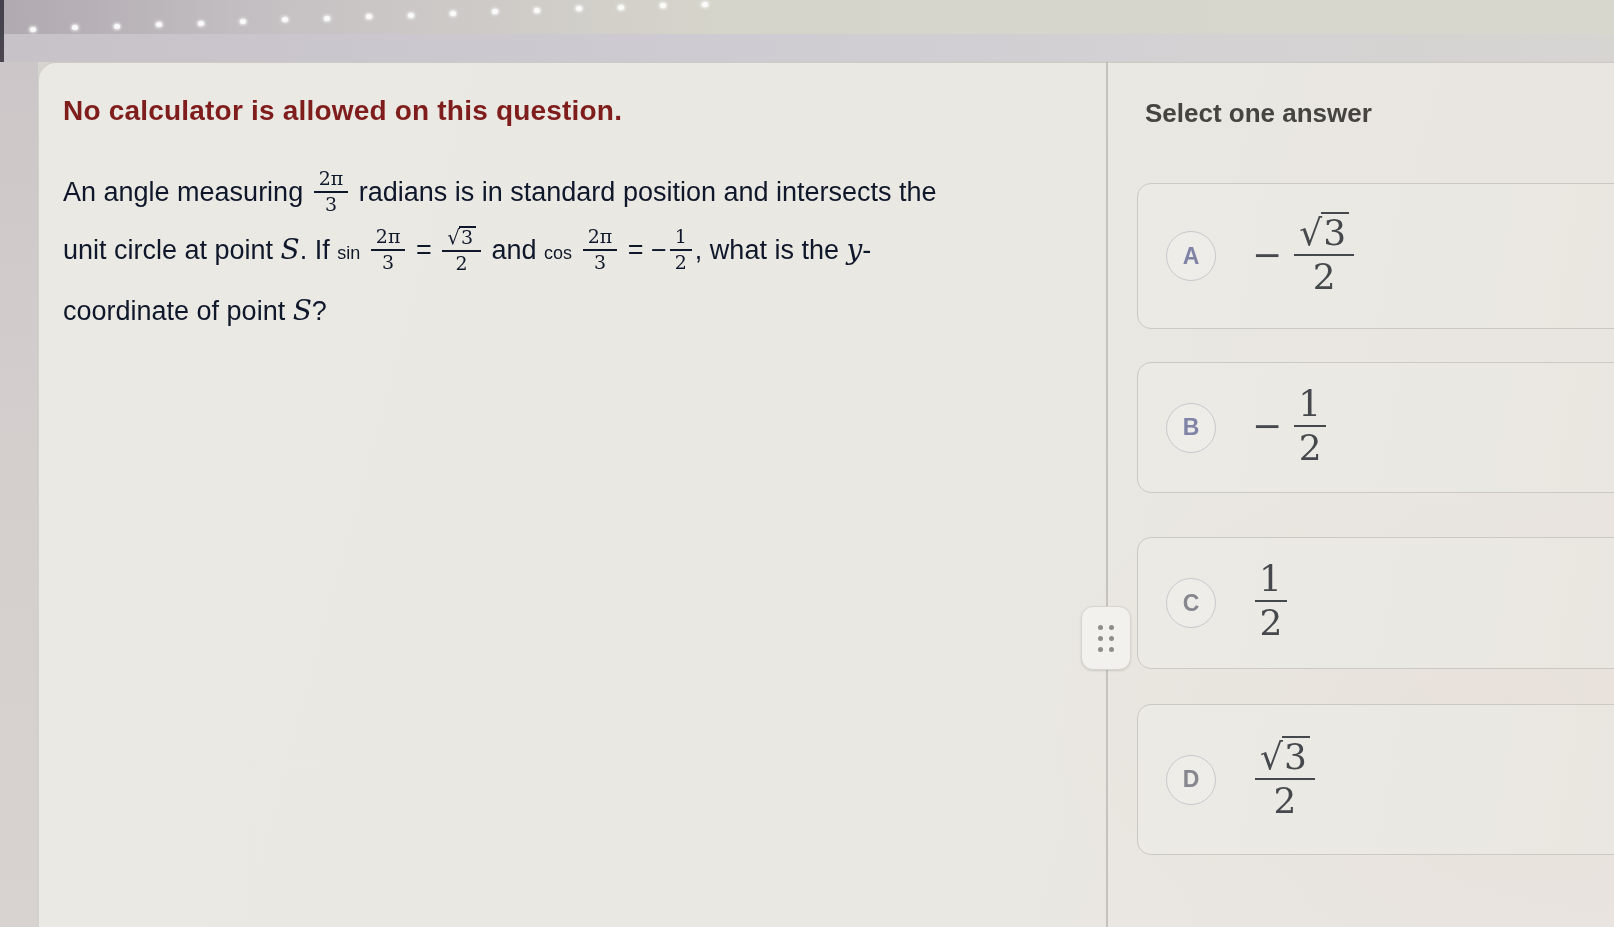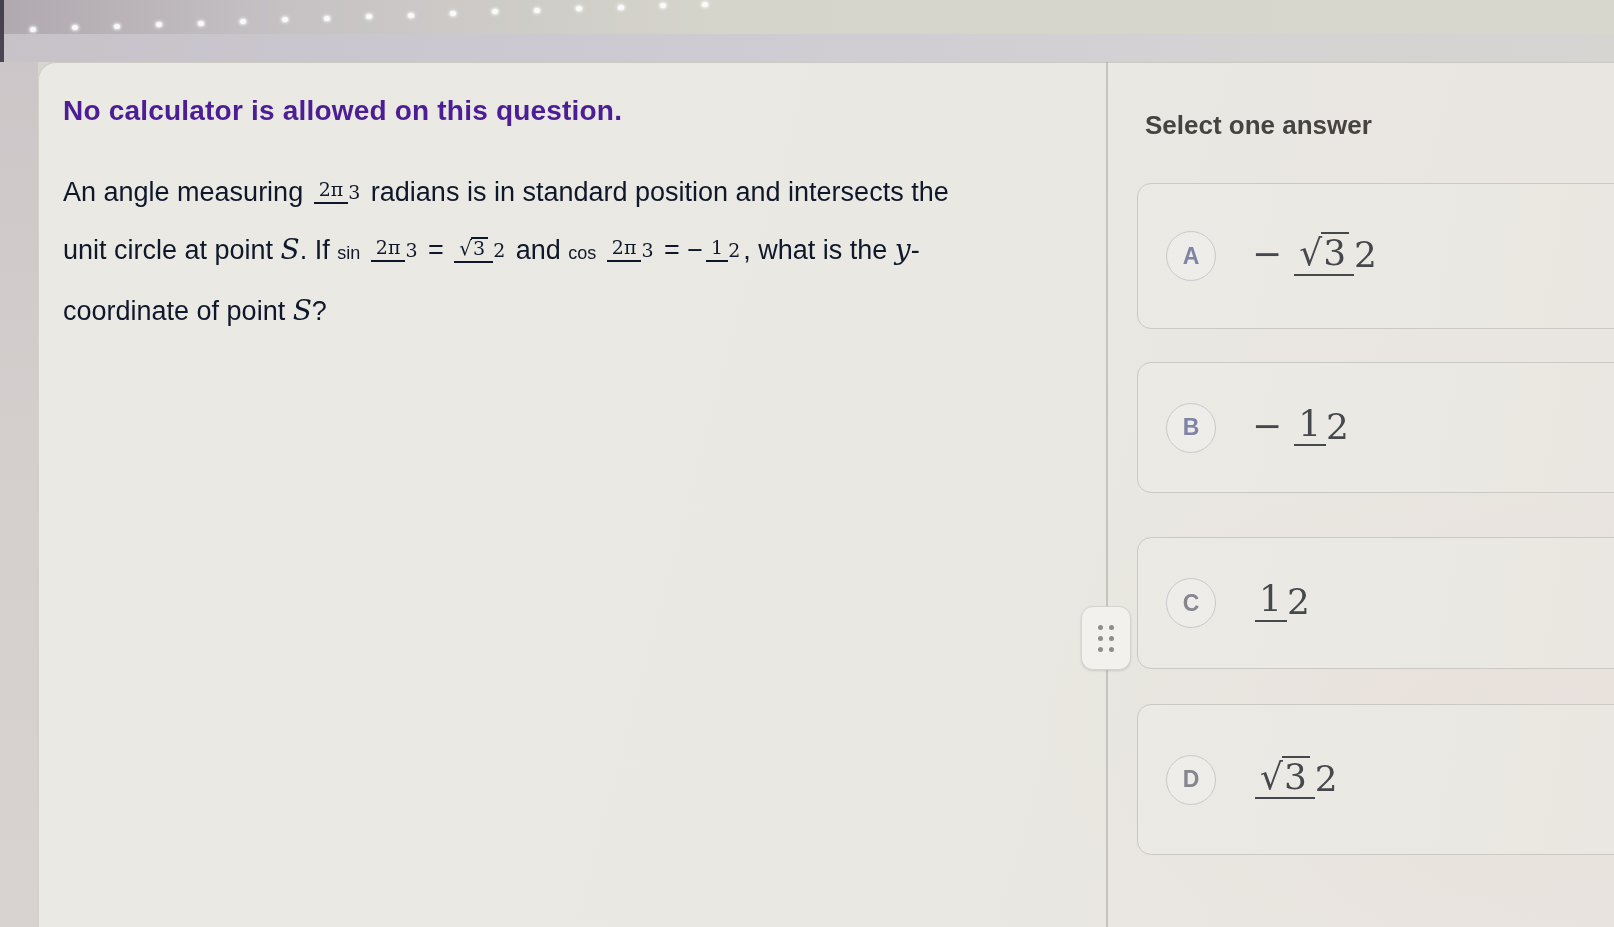--- a/index.html
+++ b/index.html
@@ -36,27 +36,27 @@
     background:linear-gradient(105deg,#eae9e3 0%,#e9e8e2 55%,#e9e6e1 80%,#e9e4e0 100%);
     border-top-left-radius:18px;
     border-top:1px solid #cdcbc5;border-left:1px solid #d3d1cb;
     box-shadow:0 0 0 1px rgba(200,198,192,.2);
   }
   .tint{position:absolute;inset:0;pointer-events:none;
     background:radial-gradient(620px 420px at 1440px 660px,rgba(226,205,196,.18),rgba(226,205,196,0) 70%);}
 
   
   .question-area{position:absolute;left:63px;top:95px;width:960px;color:#4e4c48;}
-  .notice{font-size:28px;font-weight:bold;color:#4c1d95;letter-spacing:.2px;margin:0;}
+  .notice{font-size:28px;font-weight:bold;color:#7f1d1d;letter-spacing:.2px;margin:0;}
   .qtext-block{margin-top:36px;font-size:27px;line-height:58px;color:#0f172a;}
   .qmathit{font-family:"DejaVu Serif",serif;font-style:italic;font-size:28px;}
   .qmathrm{font-family:Liberation Sans, sans-serif;font-size:18px;}
 
   
-  .frac{display:inline-flex;flex-direction:row;align-items:center;
+  .frac{display:inline-flex;flex-direction:column;align-items:center;
     vertical-align:middle;font-family:"DejaVu Serif",serif;line-height:1.05;
     margin:0 3px;position:relative;top:-2px;}
   .frac .top{display:inline-flex;align-items:baseline;border-bottom:2px solid currentColor;padding:0 5px 2px;}
   .frac .den{padding-top:2px;}
   .frac .radical{margin-right:-1px;}
   .frac.sqrt .num-core{border-top:2px solid currentColor;padding:0 3px 0 2px;}
   .q-frac{font-size:19px;}
   .q-frac .radical{font-size:20px;}
 
   
@@ -65,21 +65,21 @@
   .divider-handle{
     position:absolute;left:1081px;top:606px;width:48px;height:62px;
     background:#f2f1ed;border:1px solid #d6d4cf;border-radius:12px;
     box-shadow:0 1px 2px rgba(120,118,112,.25);
     display:flex;align-items:center;justify-content:center;cursor:col-resize;
   }
   .grip{display:grid;grid-template-columns:repeat(2,5px);grid-template-rows:repeat(3,5px);gap:6px;}
   .grip i{width:5px;height:5px;border-radius:50%;background:#8f8d88;}
 
   
-  .answers-heading{position:absolute;left:1145px;top:110px;margin:0;
+  .answers-heading{position:absolute;left:1145px;top:98px;margin:0;
     font-size:26px;font-weight:bold;color:#454441;}
   .cards{position:absolute;left:1137px;top:183px;right:-26px;display:flex;flex-direction:column;}
   .card{
     border:1px solid #cbc9c3;border-radius:14px;
     background:linear-gradient(100deg,#ebeae4, #eae8e2 70%, #eae6e1);
     display:flex;align-items:center;padding-left:28px;box-sizing:border-box;
     cursor:pointer;
   }
   .card:nth-child(1){height:146px;margin-bottom:33px;}
   .card:nth-child(2){height:131px;margin-bottom:44px;}

